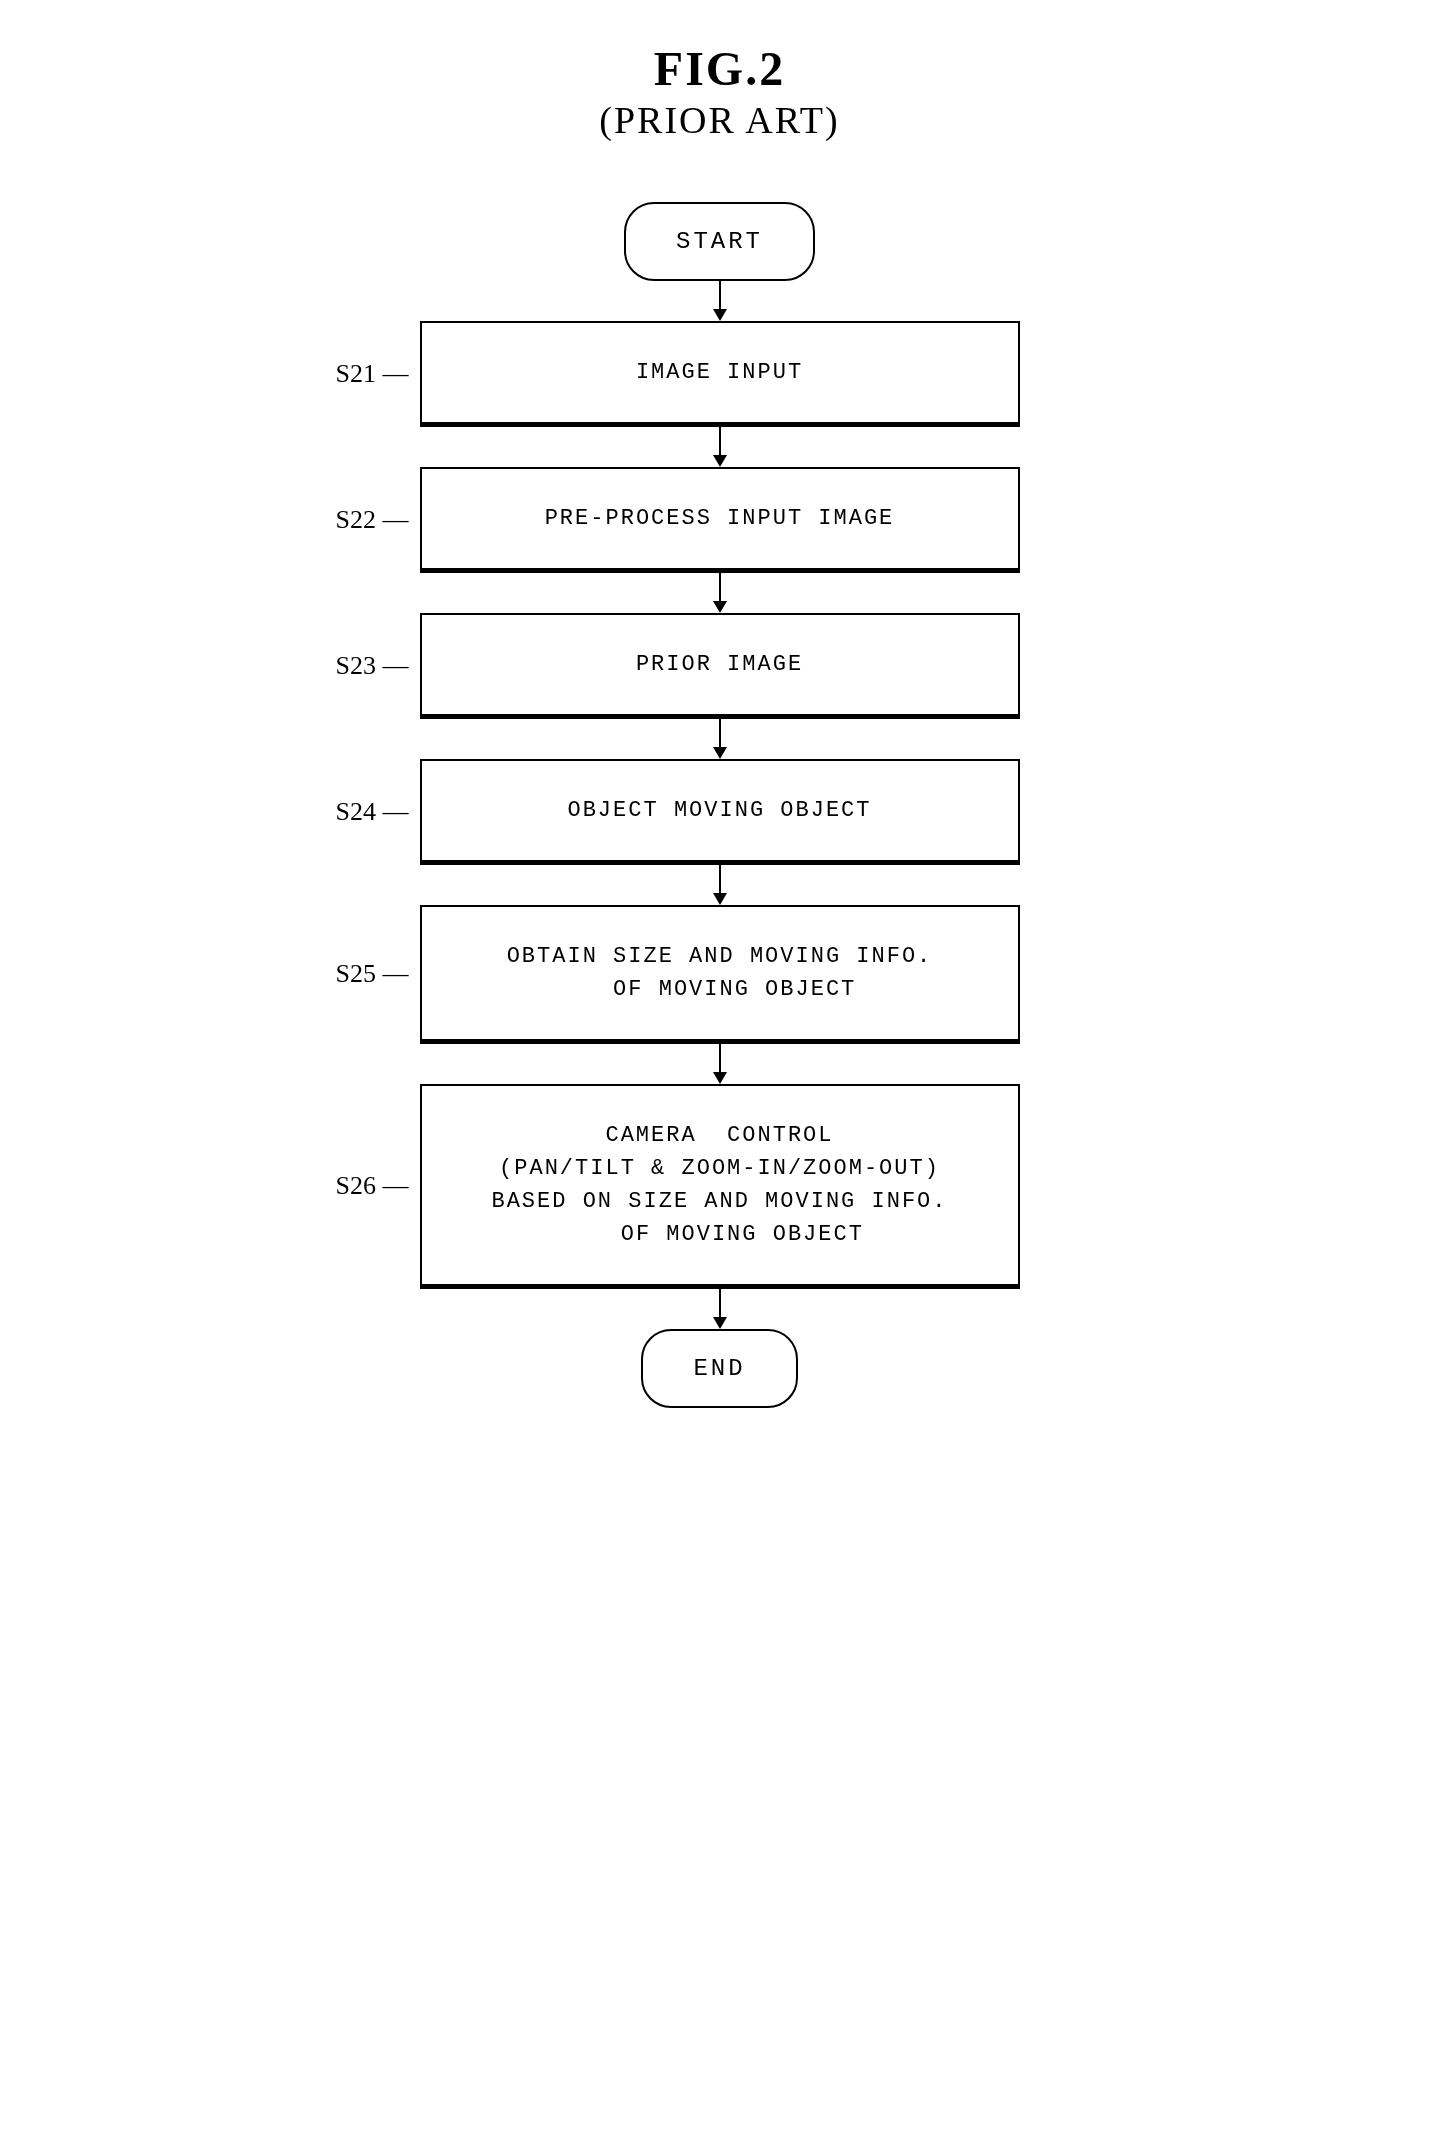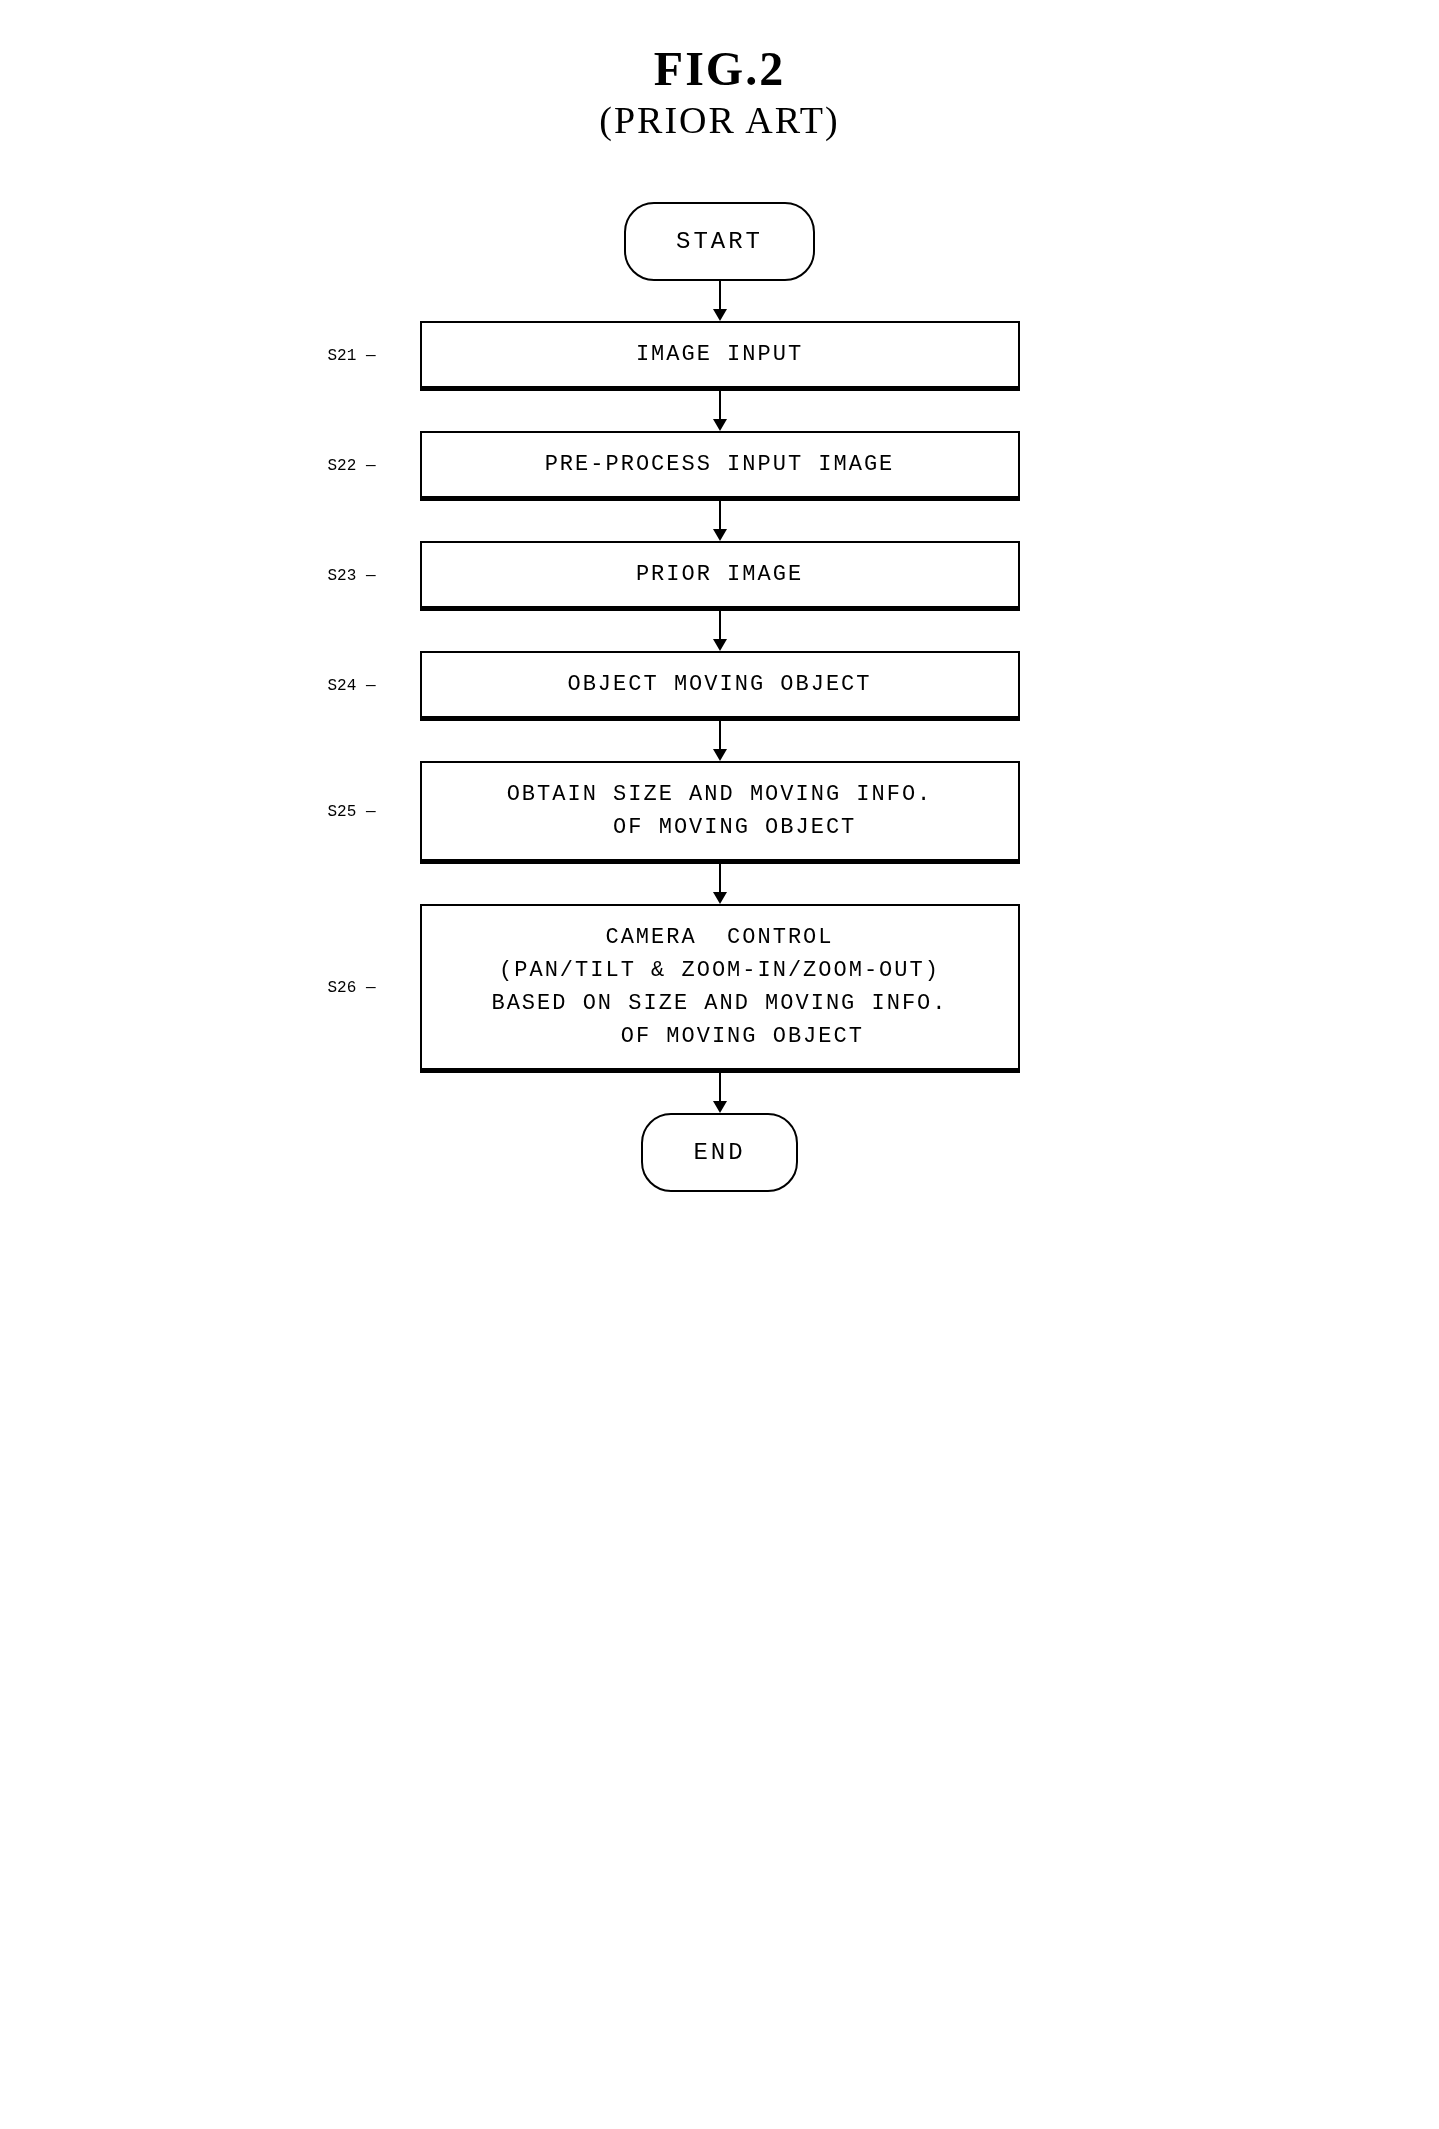--- a/index.html
+++ b/index.html
@@ -56,31 +56,31 @@
     .flow-row {
       display: flex;
       align-items: center;
       width: 100%;
       position: relative;
       justify-content: center;
     }
 
     .step-label {
       position: absolute;
-      left: 8px;
-      font-size: 16px;
-      font-family: Liberation Mono, monospace;
+      left: 16px;
+      font-size: 26px;
+      font-family: Liberation Serif, serif;
       white-space: nowrap;
     }
 
     .step-box {
       border: 2px solid #000;
       border-bottom: 5px solid #000;
       text-align: center;
-      padding: 15px 24px;
+      padding: 33px 24px;
       font-size: 22px;
       letter-spacing: 2px;
       font-family: 'Courier New', Courier, monospace;
       width: 600px;
       background: #fff;
       line-height: 1.5;
     }
 
     .start-end-box {
       border: 2px solid #000;

